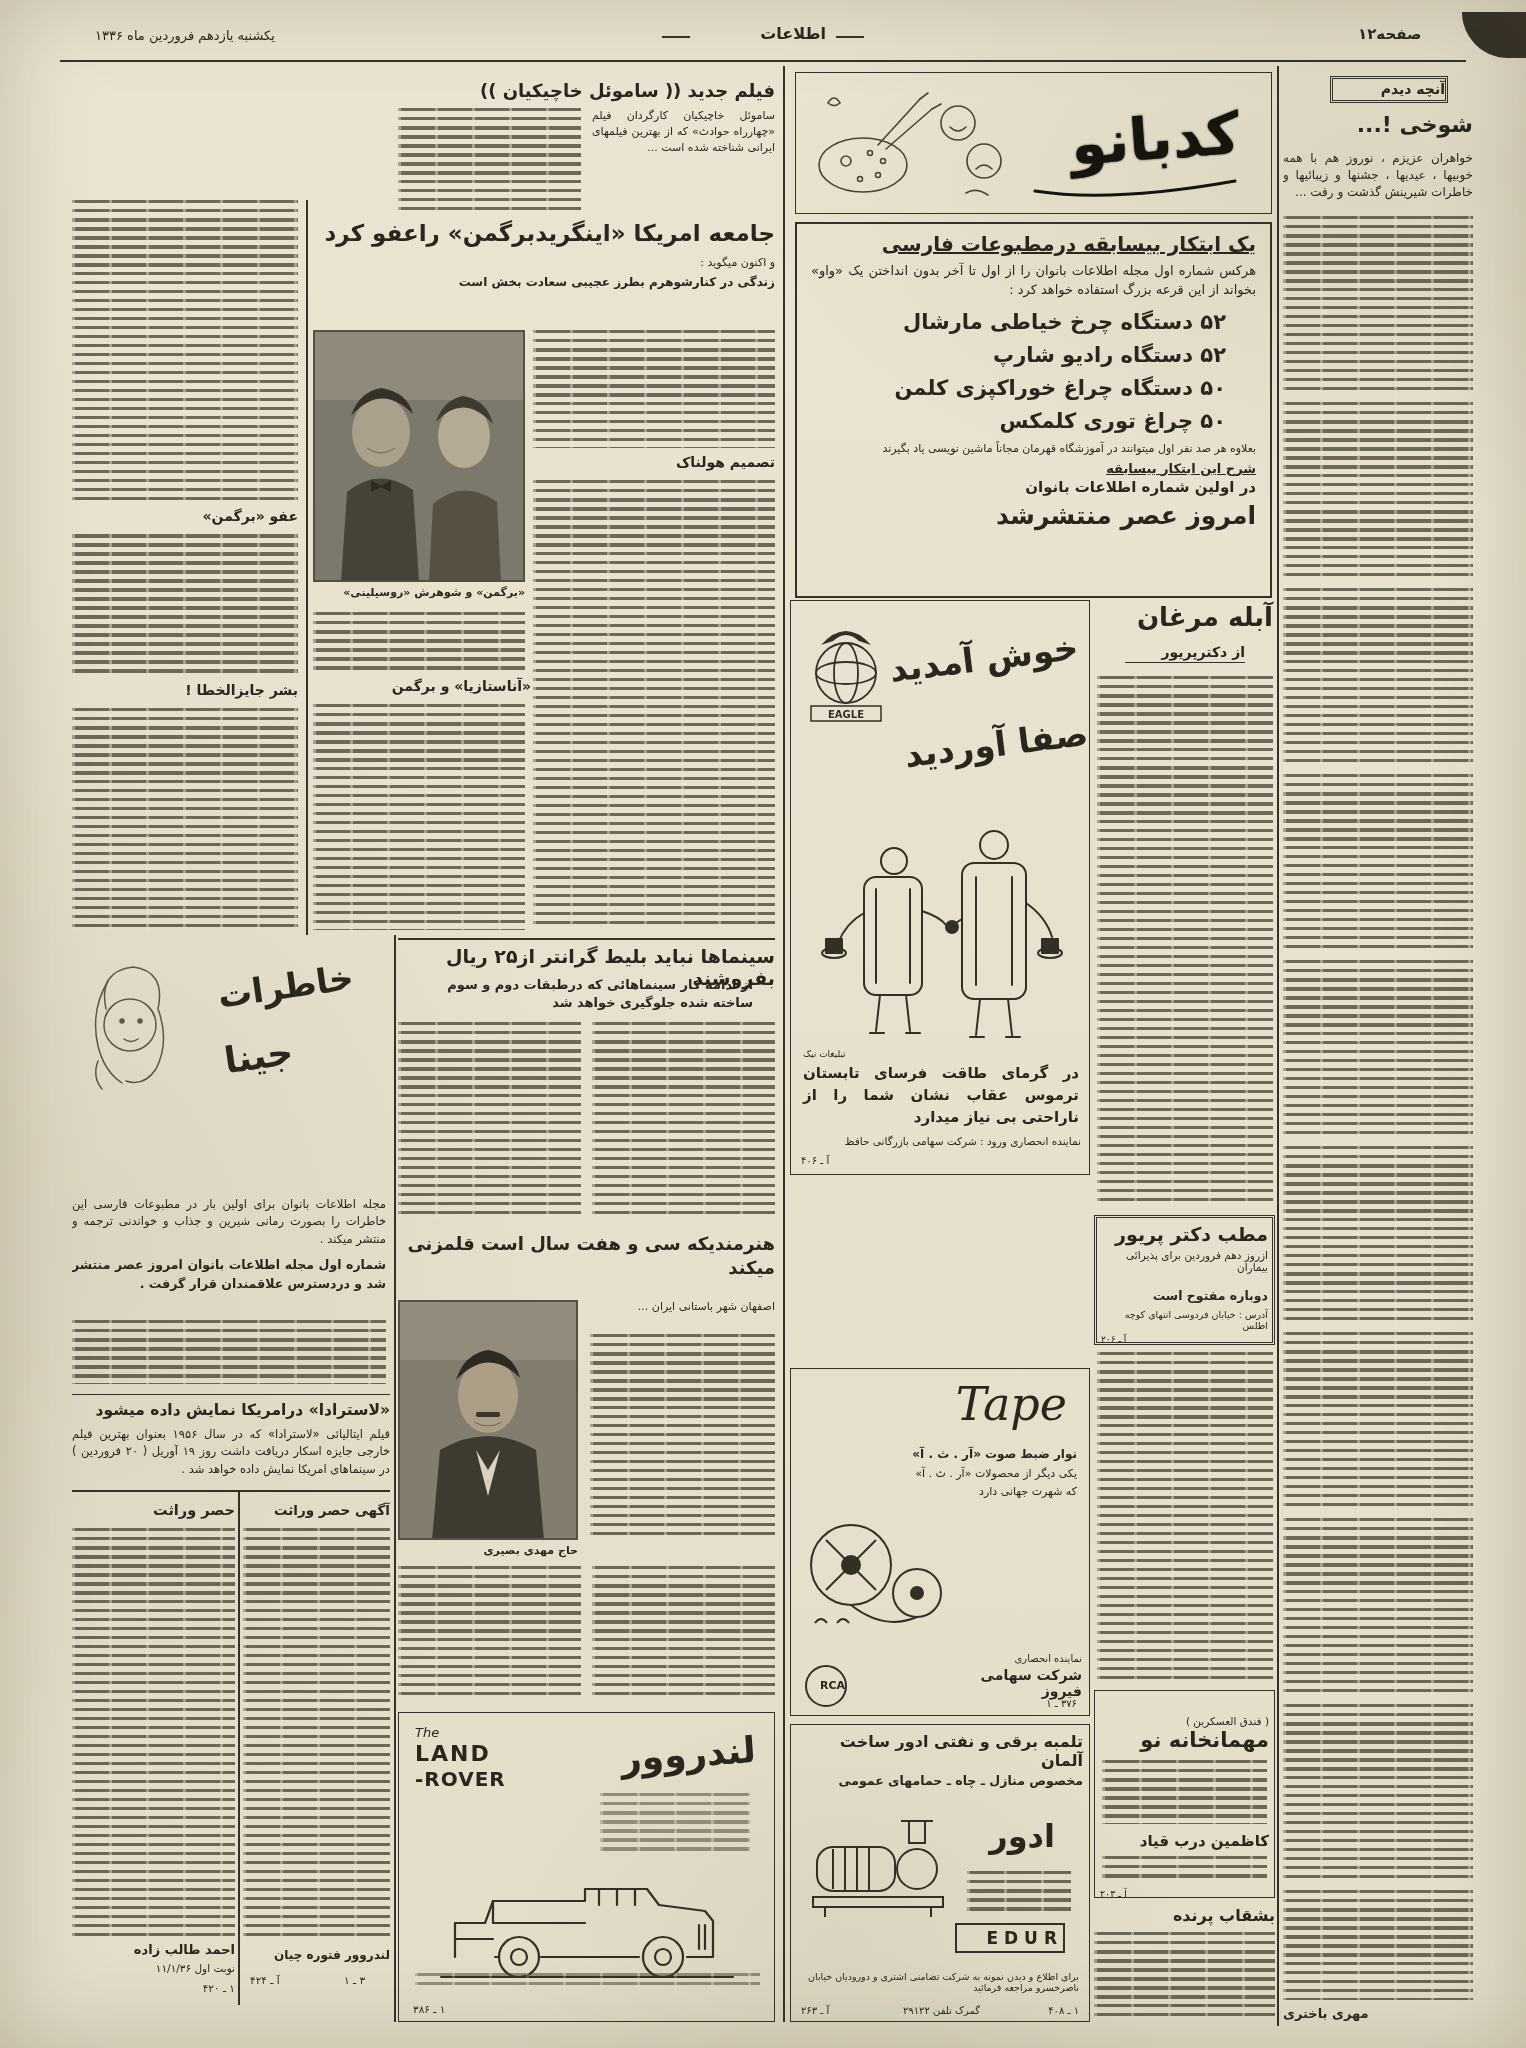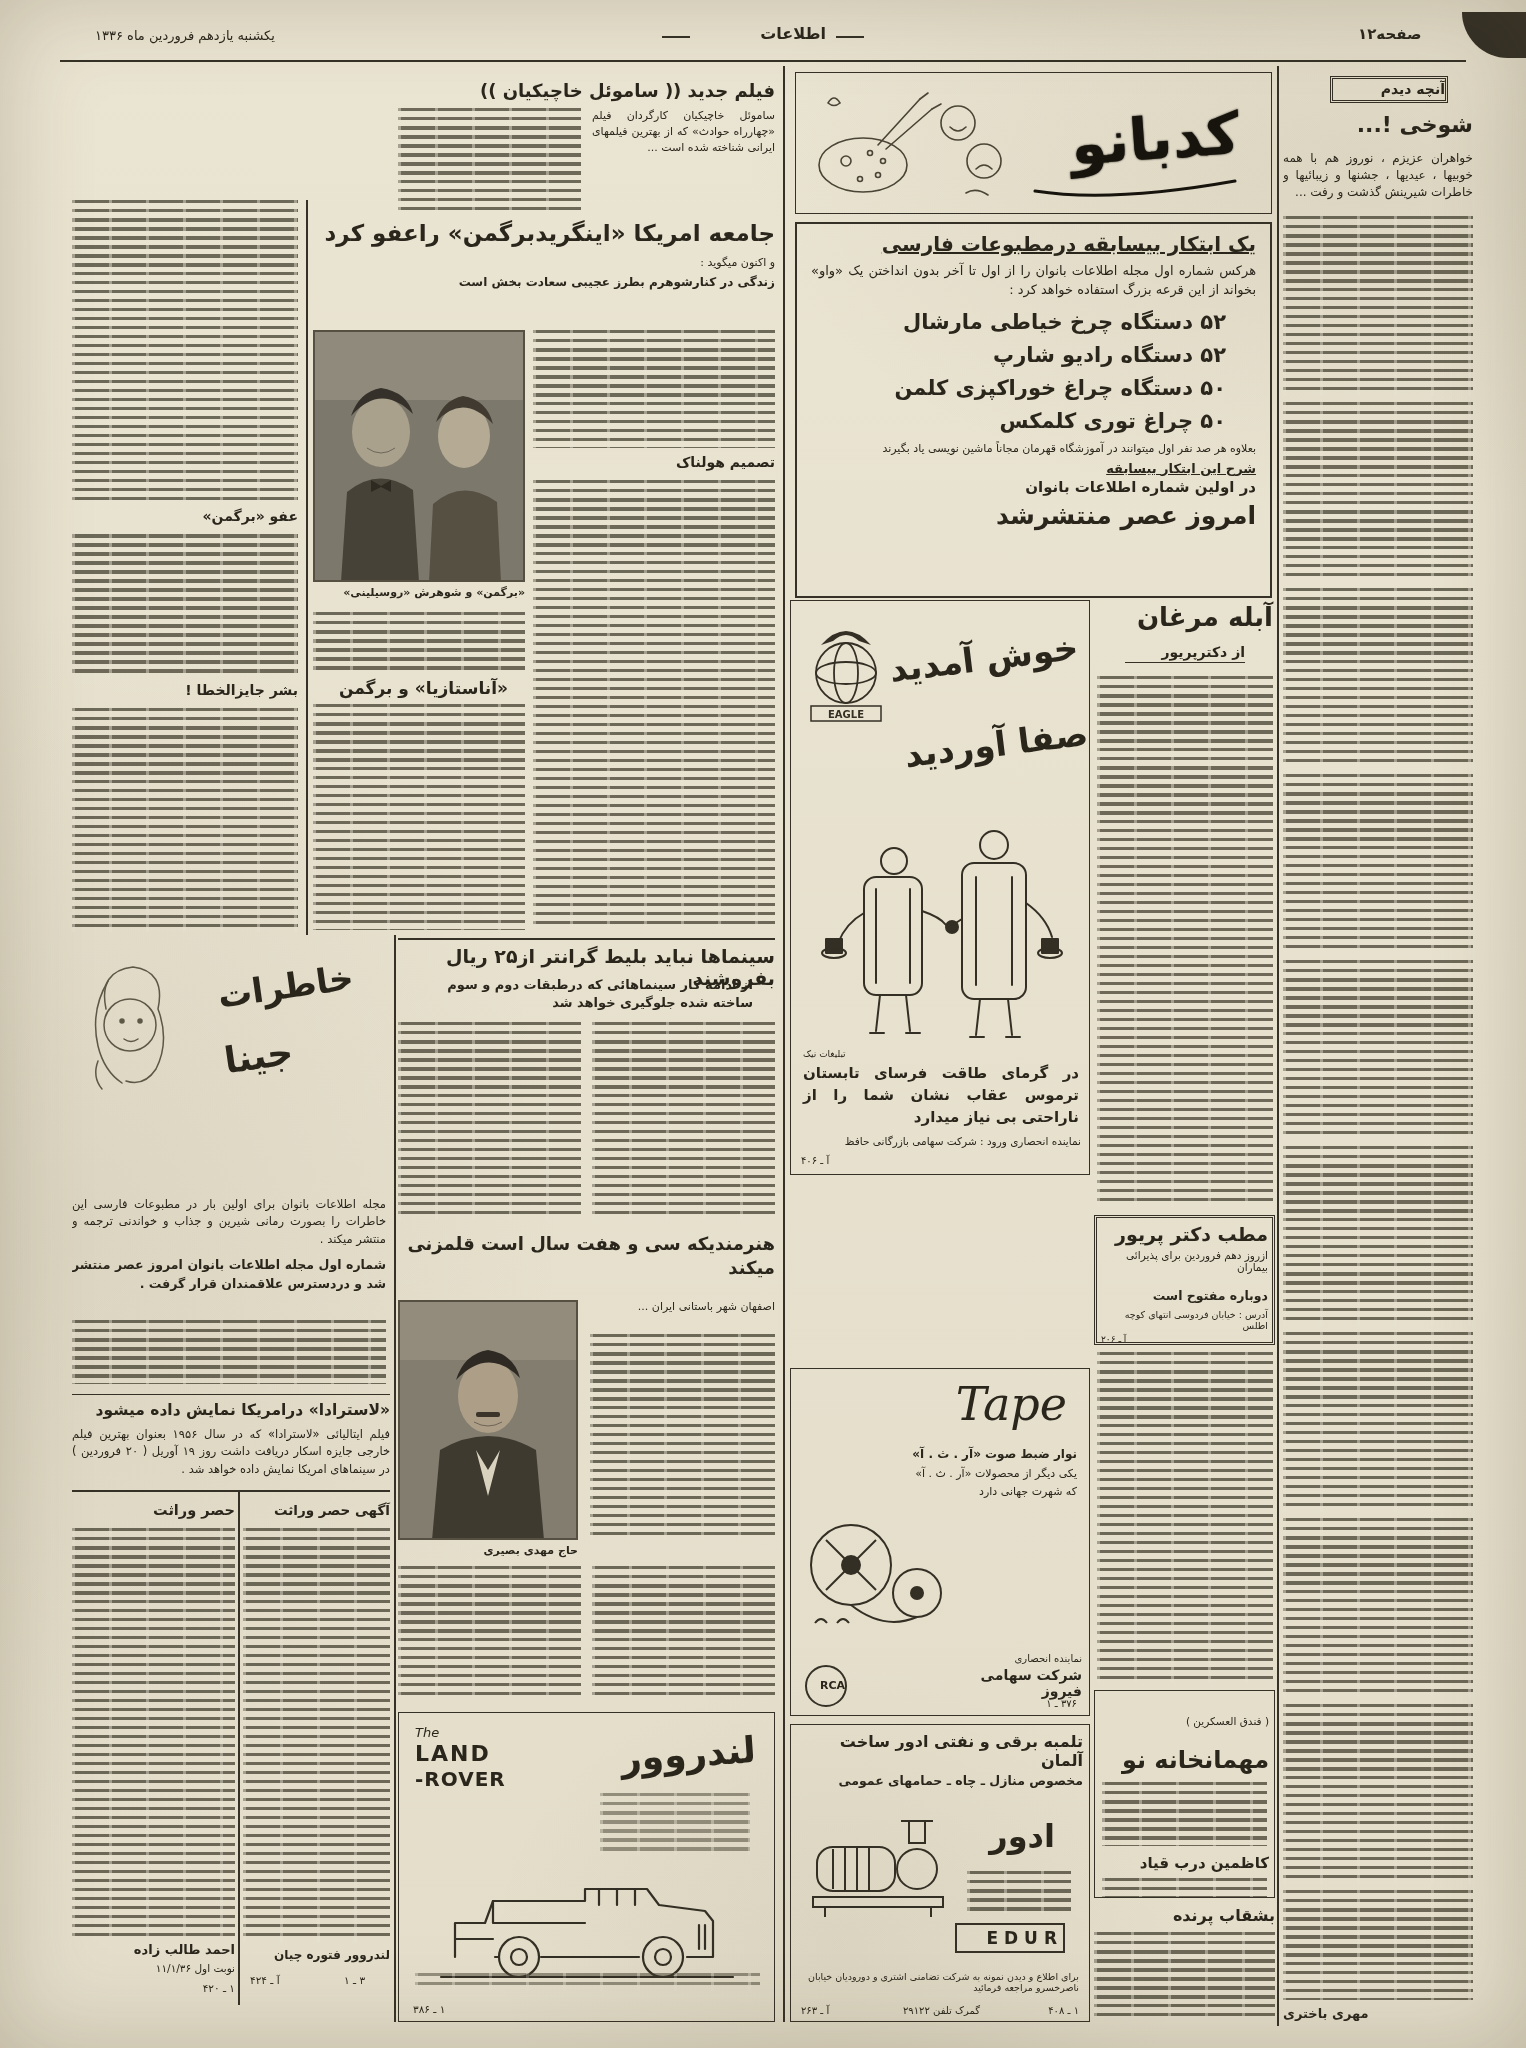--- a/index.html
+++ b/index.html
@@ -160,21 +160,21 @@
     <div class="c b" style="font-size:19px">مطب دکتر پریور</div>
     <div class="c" style="font-size:10.5px;margin-top:4px">ازروز دهم فروردین برای پذیرائی بیماران</div>
     <div class="c b" style="font-size:12.5px;margin-top:15px">دوباره مفتوح است</div>
     <div class="c" style="font-size:9.5px;margin-top:6px">آدرس : خیابان فردوسی انتهای کوچه اطلس</div>
     <div style="font-size:9px;margin-top:3px;text-align:left">آ ـ ۲۰۶</div>
   </div>
   <div class="sim" style="left:1097px;top:1352px;width:176px;height:330px"></div>
 
   <div class="box" style="left:1094px;top:1690px;width:181px;height:208px;padding:24px 5px">
     <div class="c" style="font-size:10.5px">( فندق العسکرین )</div>
-    <div class="c b" style="font-size:24px;margin-top:19px">مهمانخانه نو</div>
+    <div class="c b" style="font-size:21px;margin-top:1px">مهمانخانه نو</div>
     <div class="simr" style="height:64px;margin:8px 2px"></div>
     <div class="c b" style="font-size:15px">کاظمین درب قیاد</div>
     <div class="simr" style="height:26px;margin:6px 2px"></div>
     <div style="text-align:left;font-size:9.5px">آ ـ ۲۰۳</div>
   </div>
 
   <div class="abs b c" style="left:1094px;top:1906px;width:181px;font-size:16px">بشقاب پرنده</div>
   <div class="sim" style="left:1094px;top:1932px;width:181px;height:84px"></div>
 
   <div class="box" style="left:790px;top:1368px;width:300px;height:348px">
@@ -251,21 +251,21 @@
     <path d="M116 252 L120 174 Q150 148 184 172 L188 252 Z" fill="#565043"></path>
     <ellipse cx="151" cy="106" rx="26" ry="32" fill="#b5ab95"></ellipse>
     <path d="M123 92 Q150 62 180 94 Q174 70 150 66 Q130 70 123 92 Z" fill="#403a30"></path>
     <rect x="1" y="1" width="210" height="250" fill="none" stroke="#565043" stroke-width="2"></rect>
   </svg>
   <div class="abs b c" style="left:313px;top:586px;width:212px;font-size:11px">«برگمن» و شوهرش «روسیلینی»</div>
   <div class="sim" style="left:533px;top:330px;width:242px;height:118px"></div>
   <div class="abs b c" style="left:533px;top:454px;width:242px;font-size:14px">تصمیم هولناک</div>
   <div class="sim" style="left:533px;top:480px;width:242px;height:450px"></div>
   <div class="sim" style="left:313px;top:612px;width:212px;height:60px"></div>
-  <div class="abs b c" style="left:296px;top:678px;width:212px;font-size:17px">«آناستازیا» و برگمن</div>
+  <div class="abs b c" style="left:319px;top:678px;width:212px;font-size:14px">«آناستازیا» و برگمن</div>
   <div class="sim" style="left:313px;top:704px;width:212px;height:226px"></div>
 
   <div class="abs b c" style="left:398px;top:938px;width:377px;font-size:19px;border-top:2px solid #353126;padding-top:5px">سینماها نباید بلیط گرانتر از۲۵ ریال بفروشند</div>
   <div class="abs b c" style="left:420px;top:976px;width:333px;font-size:13px;line-height:1.4">از ادامه کار سینماهائی که درطبقات دوم و سوم ساخته شده جلوگیری خواهد شد</div>
   <div class="sim" style="left:592px;top:1022px;width:183px;height:198px"></div>
   <div class="sim" style="left:398px;top:1022px;width:183px;height:198px"></div>
 
   <div class="abs" style="left:78px;top:945px;width:308px;height:172px">
     <svg class="abs" style="left:0;top:6px" width="95" height="158" viewBox="0 0 95 158">
       <g stroke="#5d5748" stroke-width="1.5" fill="none" stroke-linecap="round">

